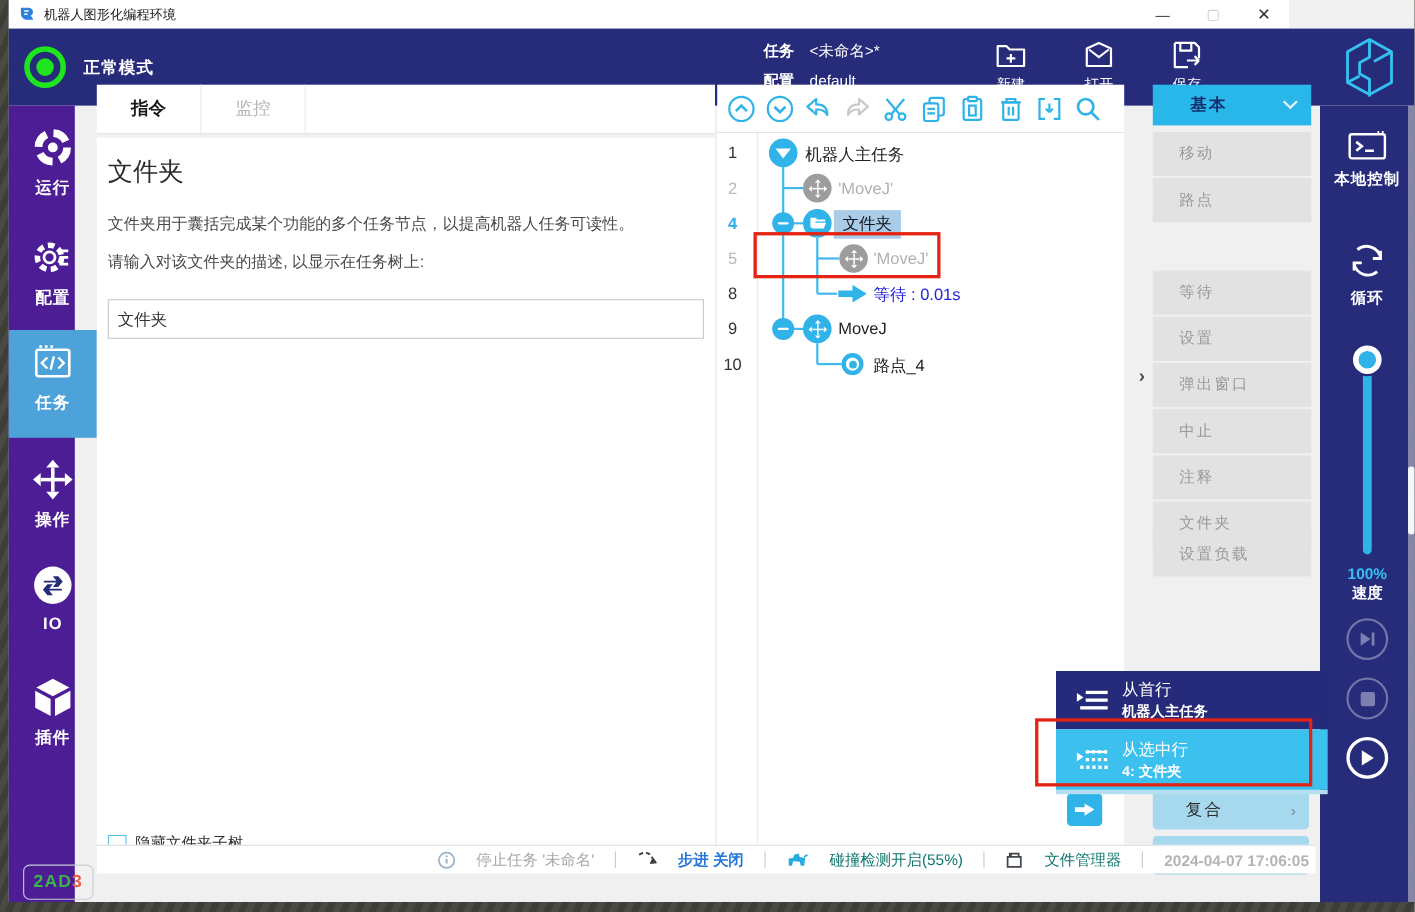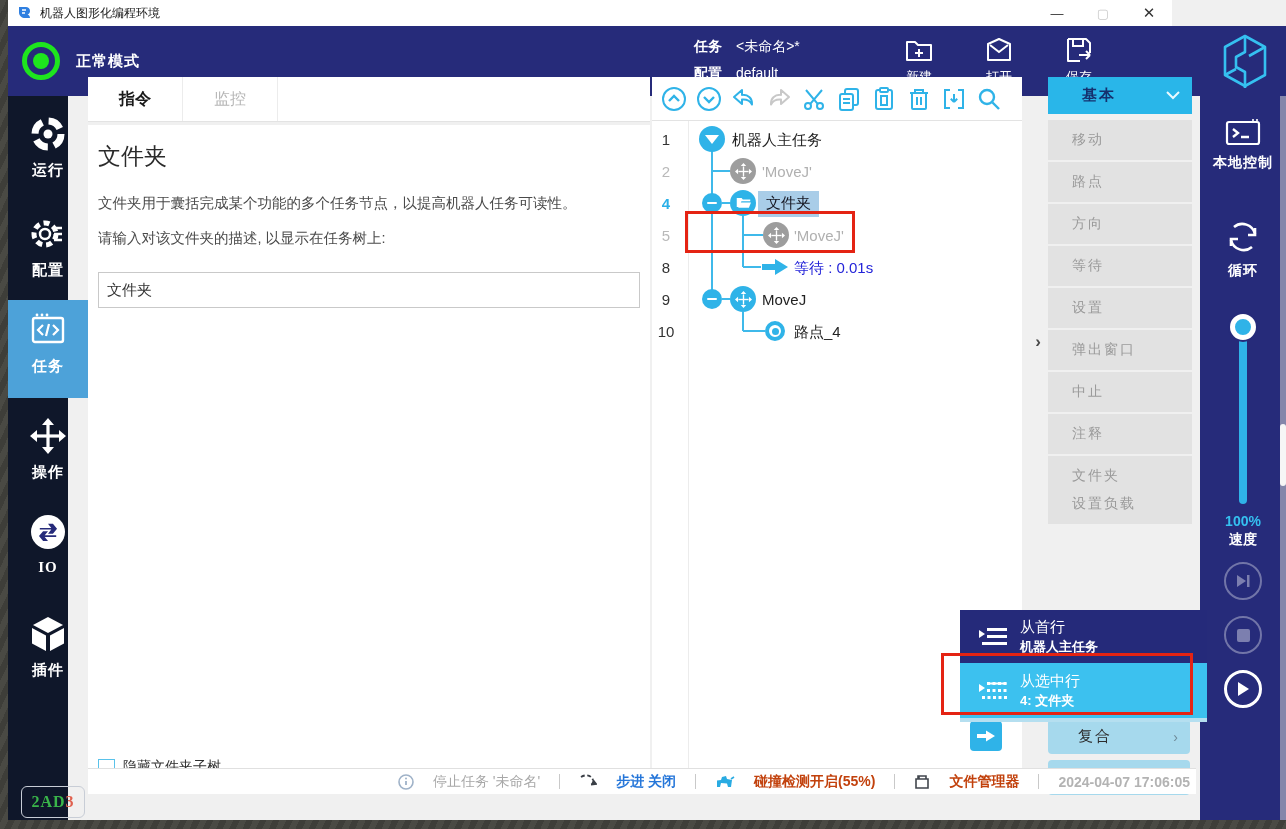--- a/index.html
+++ b/index.html
@@ -20,21 +20,21 @@
   .mode-label{position:absolute;left:68px;top:26px;color:#fff;font-size:15px;font-weight:bold;letter-spacing:1px;}
   .taskmeta{position:absolute;left:686px;top:7px;color:#fff;font-size:14px;line-height:27px;}
   .taskmeta .row{display:flex;gap:14px;}
   .taskmeta .lbl{font-weight:bold;}
   .topbtns{position:absolute;left:879px;top:5px;display:flex;gap:16px;}
   .topbtn{width:64px;height:60px;display:flex;flex-direction:column;align-items:center;justify-content:flex-start;color:#fff;cursor:pointer;}
   .topbtn svg{margin-top:3px;}
   .topbtn span{font-size:13px;margin-top:2px;}
   .brand{position:absolute;left:1214px;top:8px;}
   
-  .sidebar{position:absolute;left:0;top:96px;width:60px;height:724px;background:#0f172a;font-family:Liberation Serif, serif;}
+  .sidebar{position:absolute;left:0;top:96px;width:60px;height:724px;background:#4c1d95;}
   .sideitem{position:absolute;left:0;width:80px;height:88px;display:flex;flex-direction:column;align-items:center;padding-top:10px;box-sizing:border-box;color:#fff;cursor:pointer;}
   .sideitem.active{background:#4da2d9;height:98px;}
   .sideitem .cap{font-size:15px;font-weight:bold;margin-top:7px;letter-spacing:1px;}
   .badge2ad3{position:absolute;left:13px;top:690px;width:62px;height:30px;border:1px solid #c8cdd6;border-radius:6px;display:flex;align-items:center;justify-content:center;font-size:16px;font-weight:bold;letter-spacing:1px;}
   .badge2ad3 .g{color:#3ab54a;} .badge2ad3 .r{color:#e0614f;}
   
   .tabbar{position:absolute;left:80px;top:77px;width:562px;height:44px;background:#fff;border-bottom:1px solid #e3e3e3;display:flex;}
   .tab{width:94px;height:44px;display:flex;align-items:center;justify-content:center;font-size:16px;border-right:1px solid #ececec;cursor:pointer;}
   .tab.active{color:#1a1a1a;font-weight:bold;}
   .tab.idle{color:#b6b6b6;}
@@ -83,21 +83,21 @@
   .pbtn{position:absolute;left:24px;width:38px;height:38px;border-radius:50%;display:flex;align-items:center;justify-content:center;box-sizing:border-box;cursor:pointer;}
   .pbtn.dis{border:2px solid rgba(255,255,255,.35);}
   .pbtn.en{border:3px solid #fff;}
   .railscroll{position:absolute;left:80px;top:0px;width:6px;height:724px;background:rgba(210,210,210,.55);}
   .railscroll i{position:absolute;left:0;top:328px;width:6px;height:62px;background:#f6f6f6;border-radius:3px;display:block;}
   
   .statusbar{position:absolute;left:80px;top:768px;width:1108px;height:26px;background:#fff;border-top:1px solid #e0e0e0;display:flex;align-items:center;justify-content:flex-end;padding-right:6px;box-sizing:border-box;gap:19px;font-size:14px;}
   .statusbar .sep{width:1px;height:15px;background:#c9c9c9;}
   .st-gray{color:#a8a8a8;}
   .st-blue{color:#2576d9;font-weight:bold;}
-  .st-cyan{color:#c2410c;font-weight:bold;}
+  .st-cyan{color:#0f766e;font-weight:normal;}
   .st-time{color:#b3b3b3;font-weight:bold;}
   
   .popup{position:absolute;left:952px;top:610px;width:247px;border-bottom:4px solid #b5dff0;z-index:50;}
   .pitem{height:53px;display:flex;align-items:center;cursor:pointer;}
   .pitem.navy{background:#252a7a;}
   .pitem.cy{background:#3cc1ef;height:55px;}
   .pitem .ptxt{margin-left:12px;color:#fff;}
   .pitem .t1{font-size:15px;display:block;}
   .pitem .t2{font-size:13px;font-weight:bold;display:block;margin-top:1px;}
   .pitem svg{margin-left:18px;}
@@ -399,23 +399,20 @@
     <svg style="position:absolute;right:12px;top:14px" width="14" height="9" viewBox="0 0 14 9" fill="none" stroke="#eafaff" stroke-width="2">
           <path d="M1 1l6 6 6-6"></path>
         </svg>
   </div>
   <div class="cmditem" style="top:120px">
         <span>移动</span>
       </div>
   <div class="cmditem" style="top:162px">
         <span>路点</span>
       </div>
-  <div class="cmditem" style="top:204px">
-        <span>方向</span>
-      </div>
   <div class="cmditem" style="top:246px">
         <span>等待</span>
       </div>
   <div class="cmditem" style="top:288px">
         <span>设置</span>
       </div>
   <div class="cmditem" style="top:330px">
         <span>弹出窗口</span>
       </div>
   <div class="cmditem" style="top:372px">

